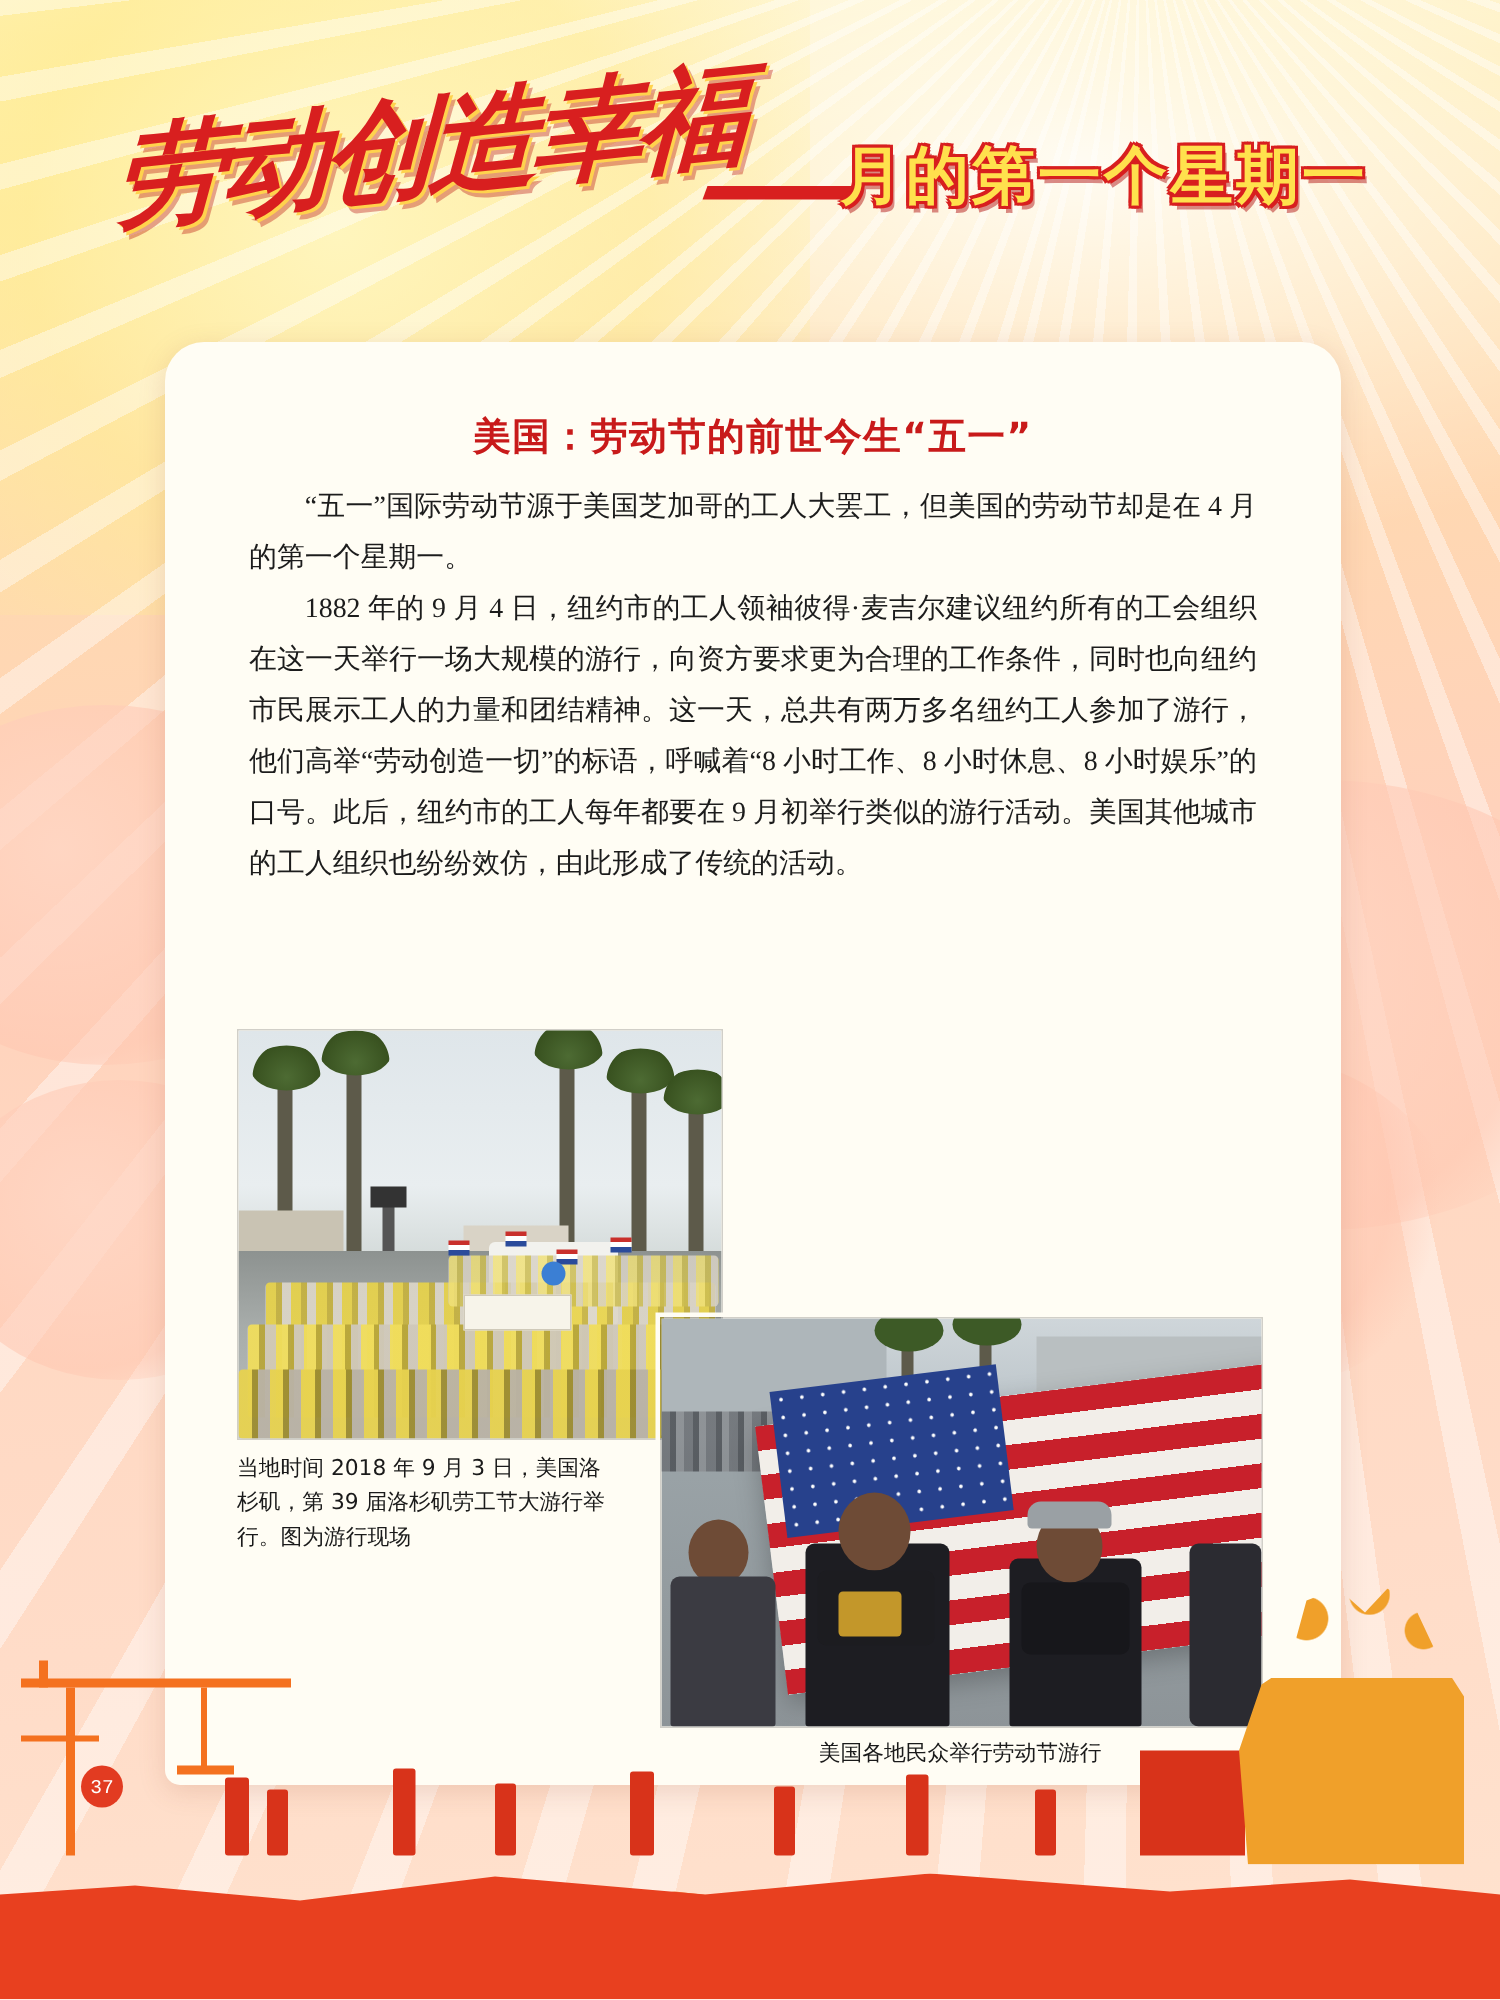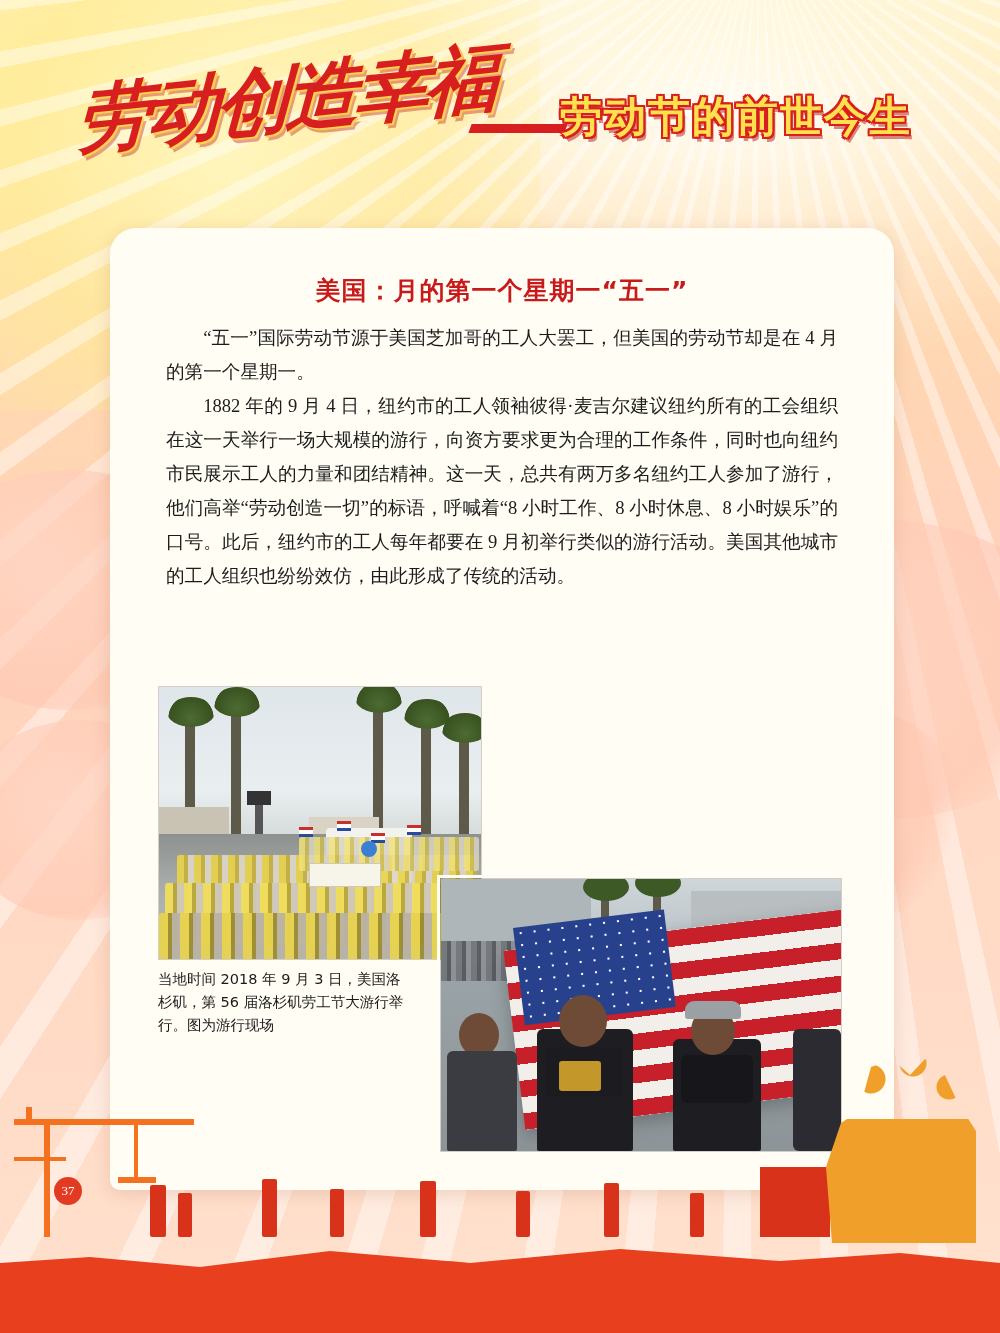--- a/index.html
+++ b/index.html
@@ -217,47 +217,47 @@
   }
   .worker-sil {
     position:absolute; bottom:96px; background:#d8331a; border-radius:2px;
   }
 
   
   .page-no {
     position:absolute; left:54px; bottom:128px;
     width:28px; height:28px; border-radius:50%;
     background:#e23b21; color:#fff;
-    font-family:Liberation Serif, serif;
+    font-family:Liberation Mono, monospace;
     font-size:13px; display:flex; align-items:center; justify-content:center;
   }
 </style>
 </head>
 <body>
 
 <div class="page">
 
   <div class="bg-sun"></div>
   <div class="bg-rays"></div>
   <div class="cloud c1"></div>
   <div class="cloud c2"></div>
   <div class="cloud c3"></div>
   <div class="cloud c4"></div>
 
   <div class="header">
     <div class="title-brush">劳动创造幸福</div>
     <div class="title-dash"></div>
     <div class="title-right">
-      <div class="ln l2">劳动节的前世今生</div>
+      <div class="ln l2">月的第一个星期一</div>
     </div>
   </div>
 
   <div class="card">
 
-    <div class="section-title">美国：月的第一个星期一“五一”</div>
+    <div class="section-title">美国：劳动节的前世今生“五一”</div>
 
     <div class="body-text">
       <p>“五一”国际劳动节源于美国芝加哥的工人大罢工，但美国的劳动节却是在 4 月的第一个星期一。</p>
       <p>1882 年的 9 月 4 日，纽约市的工人领袖彼得·麦吉尔建议纽约所有的工会组织在这一天举行一场大规模的游行，向资方要求更为合理的工作条件，同时也向纽约市民展示工人的力量和团结精神。这一天，总共有两万多名纽约工人参加了游行，他们高举“劳动创造一切”的标语，呼喊着“8 小时工作、8 小时休息、8 小时娱乐”的口号。此后，纽约市的工人每年都要在 9 月初举行类似的游行活动。美国其他城市的工人组织也纷纷效仿，由此形成了传统的活动。</p>
     </div>
 
     <div class="photos">
 
       <div class="photo photo1">
         <div class="p1-sky"></div>
@@ -288,21 +288,21 @@
         <div class="p1-crowd" style="left:140px;top:150px; width:180px; height:34px; background:repeating-linear-gradient(90deg,#efe07a 0 6px,#cbbc52 6px 10px,#d8d2c5 10px 15px);opacity:.85;"></div>
 
         <div style="position:absolute;left:150px;top:176px;width:70px;height:22px;background:#f7f4ea;border:1px solid #cfc9b9;"></div>
         <div class="p1-flag" style="left:140px;top:140px;"></div>
         <div class="p1-flag" style="left:178px;top:134px;"></div>
         <div class="p1-flag" style="left:212px;top:146px;"></div>
         <div class="p1-flag" style="left:248px;top:138px;"></div>
         <div style="position:absolute;left:202px;top:154px;width:16px;height:16px;border-radius:50%;background:#3b7fd4;"></div>
       </div>
 
-      <div class="cap cap1">当地时间 2018 年 9 月 3 日，美国洛杉矶，第 56 届洛杉矶劳工节大游行举行。图为游行现场</div>
+      <div class="cap cap1">当地时间 2018 年 9 月 3 日，美国洛杉矶，第 39 届洛杉矶劳工节大游行举行。图为游行现场</div>
 
       <div class="photo photo2">
         <div class="p2-bg"></div>
 
         <div style="position:absolute;left:0;top:0;width:150px;height:78px;background:#aeb6ba;"></div>
         <div style="position:absolute;left:250px;top:12px;width:150px;height:60px;background:#b9bfc1;"></div>
         <div style="position:absolute;left:160px;top:6px;width:8px;height:60px;background:#5d5a4a;"></div>
         <div style="position:absolute;left:142px;top:-6px;width:46px;height:28px;border-radius:50%;background:#3d5a26;"></div>
         <div style="position:absolute;left:212px;top:2px;width:8px;height:64px;background:#5d5a4a;"></div>
         <div style="position:absolute;left:194px;top:-10px;width:46px;height:28px;border-radius:50%;background:#3d5a26;"></div>
@@ -320,20 +320,21 @@
         <div class="p2-person" style="left:232px;top:160px; width:88px; height:112px;"></div>
         <div class="p2-head" style="left:250px;top:128px; width:44px; height:48px;"></div>
         <div style="position:absolute;left:244px;top:122px;width:56px;height:18px;border-radius:9px 9px 3px 3px;background:#9aa0a4;"></div>
         <div class="p2-shirt" style="left:240px;top:176px; width:72px; height:48px;background:#17171b;"></div>
 
         <div class="p2-head" style="left:18px; top:134px; width:40px; height:44px;"></div>
         <div class="p2-person" style="left:6px; top:172px; width:70px; height:100px;background:#3b3b42;"></div>
         <div style="position:absolute;left:352px;top:150px;width:48px;height:122px;background:#2b2b31;border-radius:6px;"></div>
       </div>
 
+      <div class="cap cap2">美国各地民众举行劳动节游行</div>
     </div>
   </div>
 
   <div class="bottom-band">
     <div class="crane">
       <i style="left:30px;  top:28px;  width:6px;  height:112px;"></i>
       <i style="left:0px;   top:22px;  width:180px;height:6px;"></i>
       <i style="left:12px;  top:10px;  width:6px;  height:18px;"></i>
       <i style="left:120px; top:28px;  width:4px;  height:54px;"></i>
       <i style="left:104px; top:80px;  width:38px; height:6px;"></i>

